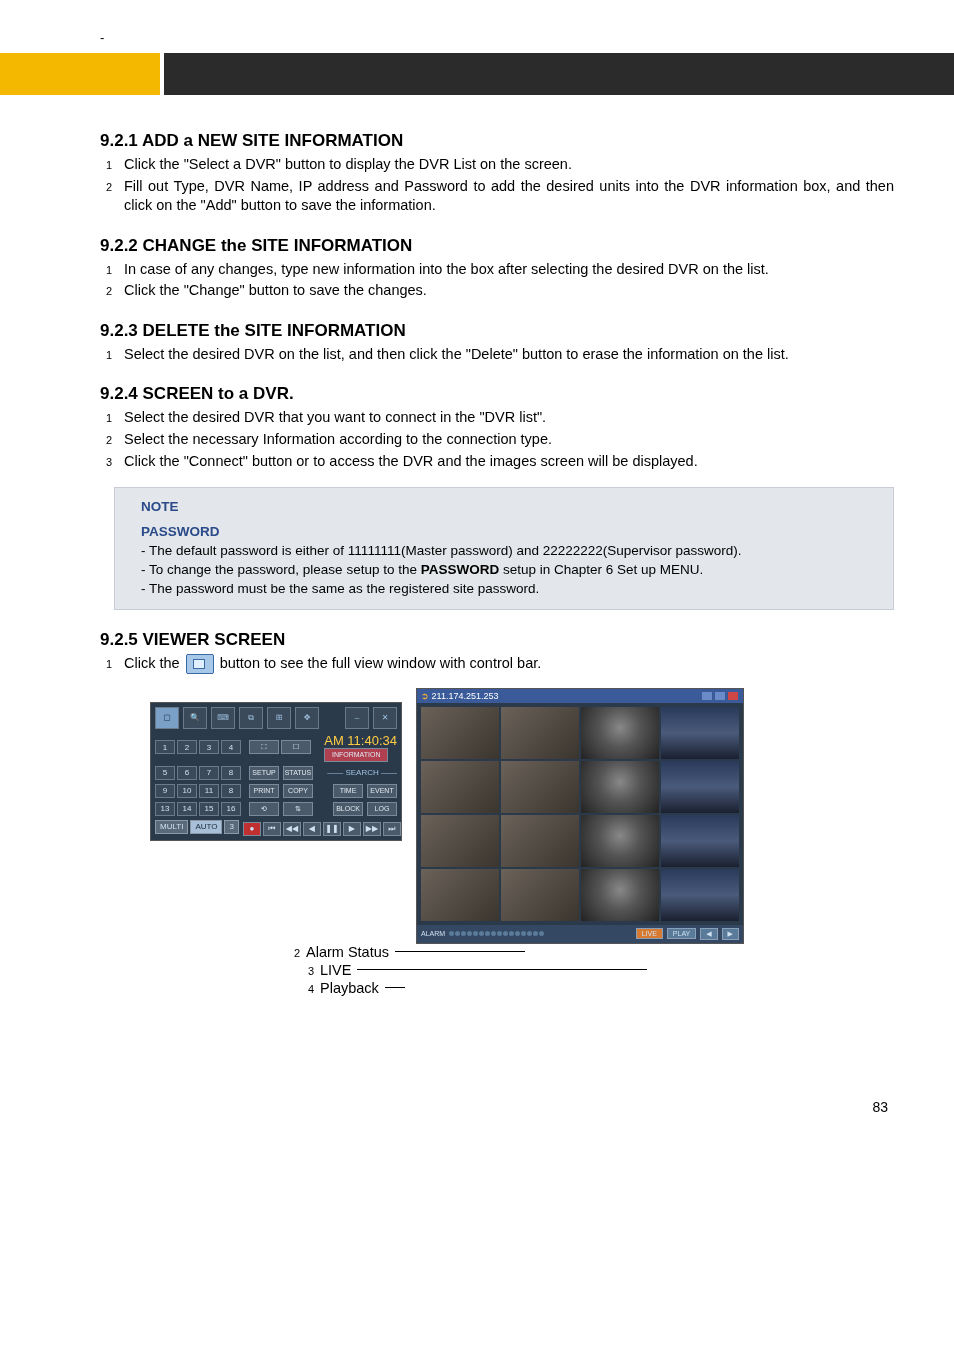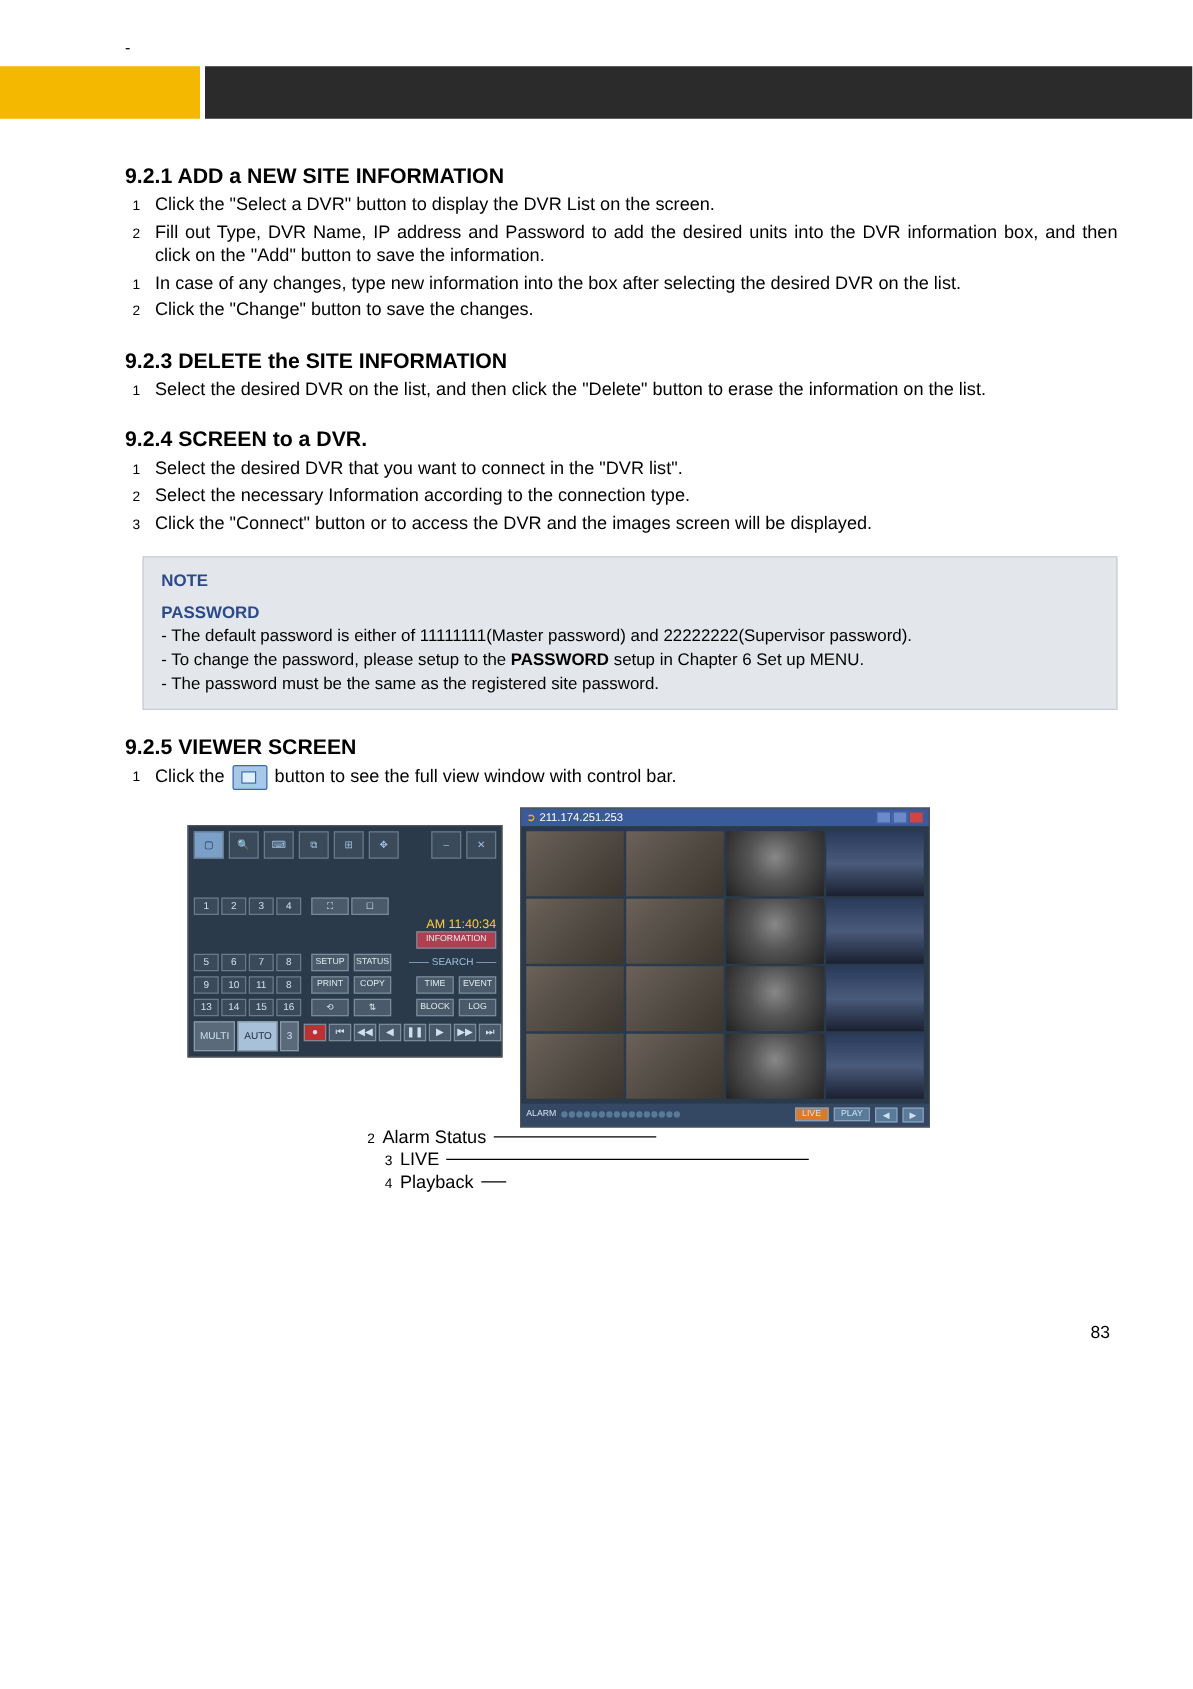--- a/index.html
+++ b/index.html
@@ -57,21 +57,21 @@
   }
   .list-text {
     flex: 1;
     text-align: justify;
     font-size: 14.5px;
   }
   .note-box {
     background: #e3e6eb;
     border: 1px solid #c8ccd4;
     margin: 16px 0 10px 14px;
-    padding: 10px 14px 10px 14px;
+    padding: 10px 14px 10px 26px;
     font-size: 13.5px;
     line-height: 1.4;
   }
   .note-title {
     font-weight: bold;
     color: #2a4a8a;
     margin-bottom: 2px;
   }
   .note-sub {
     font-weight: bold;
@@ -116,38 +116,38 @@
   .ctrl-row { display: flex; gap: 4px; margin-bottom: 4px; align-items: center; }
   .ctrl-icon {
     width: 24px; height: 22px;
     background: #3a4a5a;
     border: 1px solid #6a7a8a;
     display:flex; align-items:center; justify-content:center;
     color:#9fc0e0;
   }
   .ctrl-icon.light { background:#7aa0c8; color:#1a2a3a; }
   .spacer { flex: 1; }
-  .time-lbl { color:#ffcc44; font-size:10px;margin-top:43px; }
+  .time-lbl { color:#ffcc44; font-size:13px; }
   .btn-s {
     width:30px; height:14px;
     background:#4a5a6a; border:1px solid #7a8a9a;
     font-size:7px; display:flex; align-items:center; justify-content:center;
     color:#e0e8f0;
   }
   .btn-s.info { width:64px; height:14px; background:#b04050; }
   .num-grid { display:flex; flex-wrap:wrap; gap:2px; width:90px; }
   .num-cell {
     width:20px; height:14px; background:#3a4a5a; border:1px solid #6a7a8a;
     font-size:8px; display:flex; align-items:center; justify-content:center;
   }
   .play-bar { display:flex; gap:2px; margin-top:2px; }
   .play-btn { width:18px; height:14px; background:#4a5a6a; border:1px solid #7a8a9a; font-size:8px; display:flex; align-items:center; justify-content:center; }
   .search-lbl { color:#9fc0e0; font-size:8px; text-align:right; width:100%; }
   .mode-row { display:flex; gap:2px; margin-top:4px; }
-  .mode-btn { height:24px; padding:0 4px; background:#5a6a7a; border:1px solid #8a9aaa; font-size:8px; display:flex; align-items:center; }
+  .mode-btn { height:14px; padding:0 4px; background:#5a6a7a; border:1px solid #8a9aaa; font-size:8px; display:flex; align-items:center; }
   .mode-btn.sel { background:#a8c0d8; color:#1a2a3a; }
   .rec { background:#c03030; }
 
   
   .viewer {
     position: absolute;
     left: 316px; top: 4px;
     width: 328px;
     background: #354863;
     border: 1px solid #555;
@@ -226,20 +226,21 @@
     <div class="list-row">
       <div class="list-num">1</div>
       <div class="list-text">Click the "Select a DVR" button to display the DVR List on the screen.</div>
     </div>
     <div class="list-row">
       <div class="list-num">2</div>
       <div class="list-text">Fill out Type, DVR Name, IP address and Password to add the desired units into the DVR information box, and then click on the "Add" button to save the information.</div>
     </div>
   </div>
 
+  <div class="section-title">9.2.2   CHANGE  the SITE INFORMATION</div>
   <div class="list">
     <div class="list-row">
       <div class="list-num">1</div>
       <div class="list-text">In case of any changes, type new information into the box after selecting the desired DVR on the list.</div>
     </div>
     <div class="list-row">
       <div class="list-num">2</div>
       <div class="list-text">Click the "Change" button to save the changes.</div>
     </div>
   </div>

